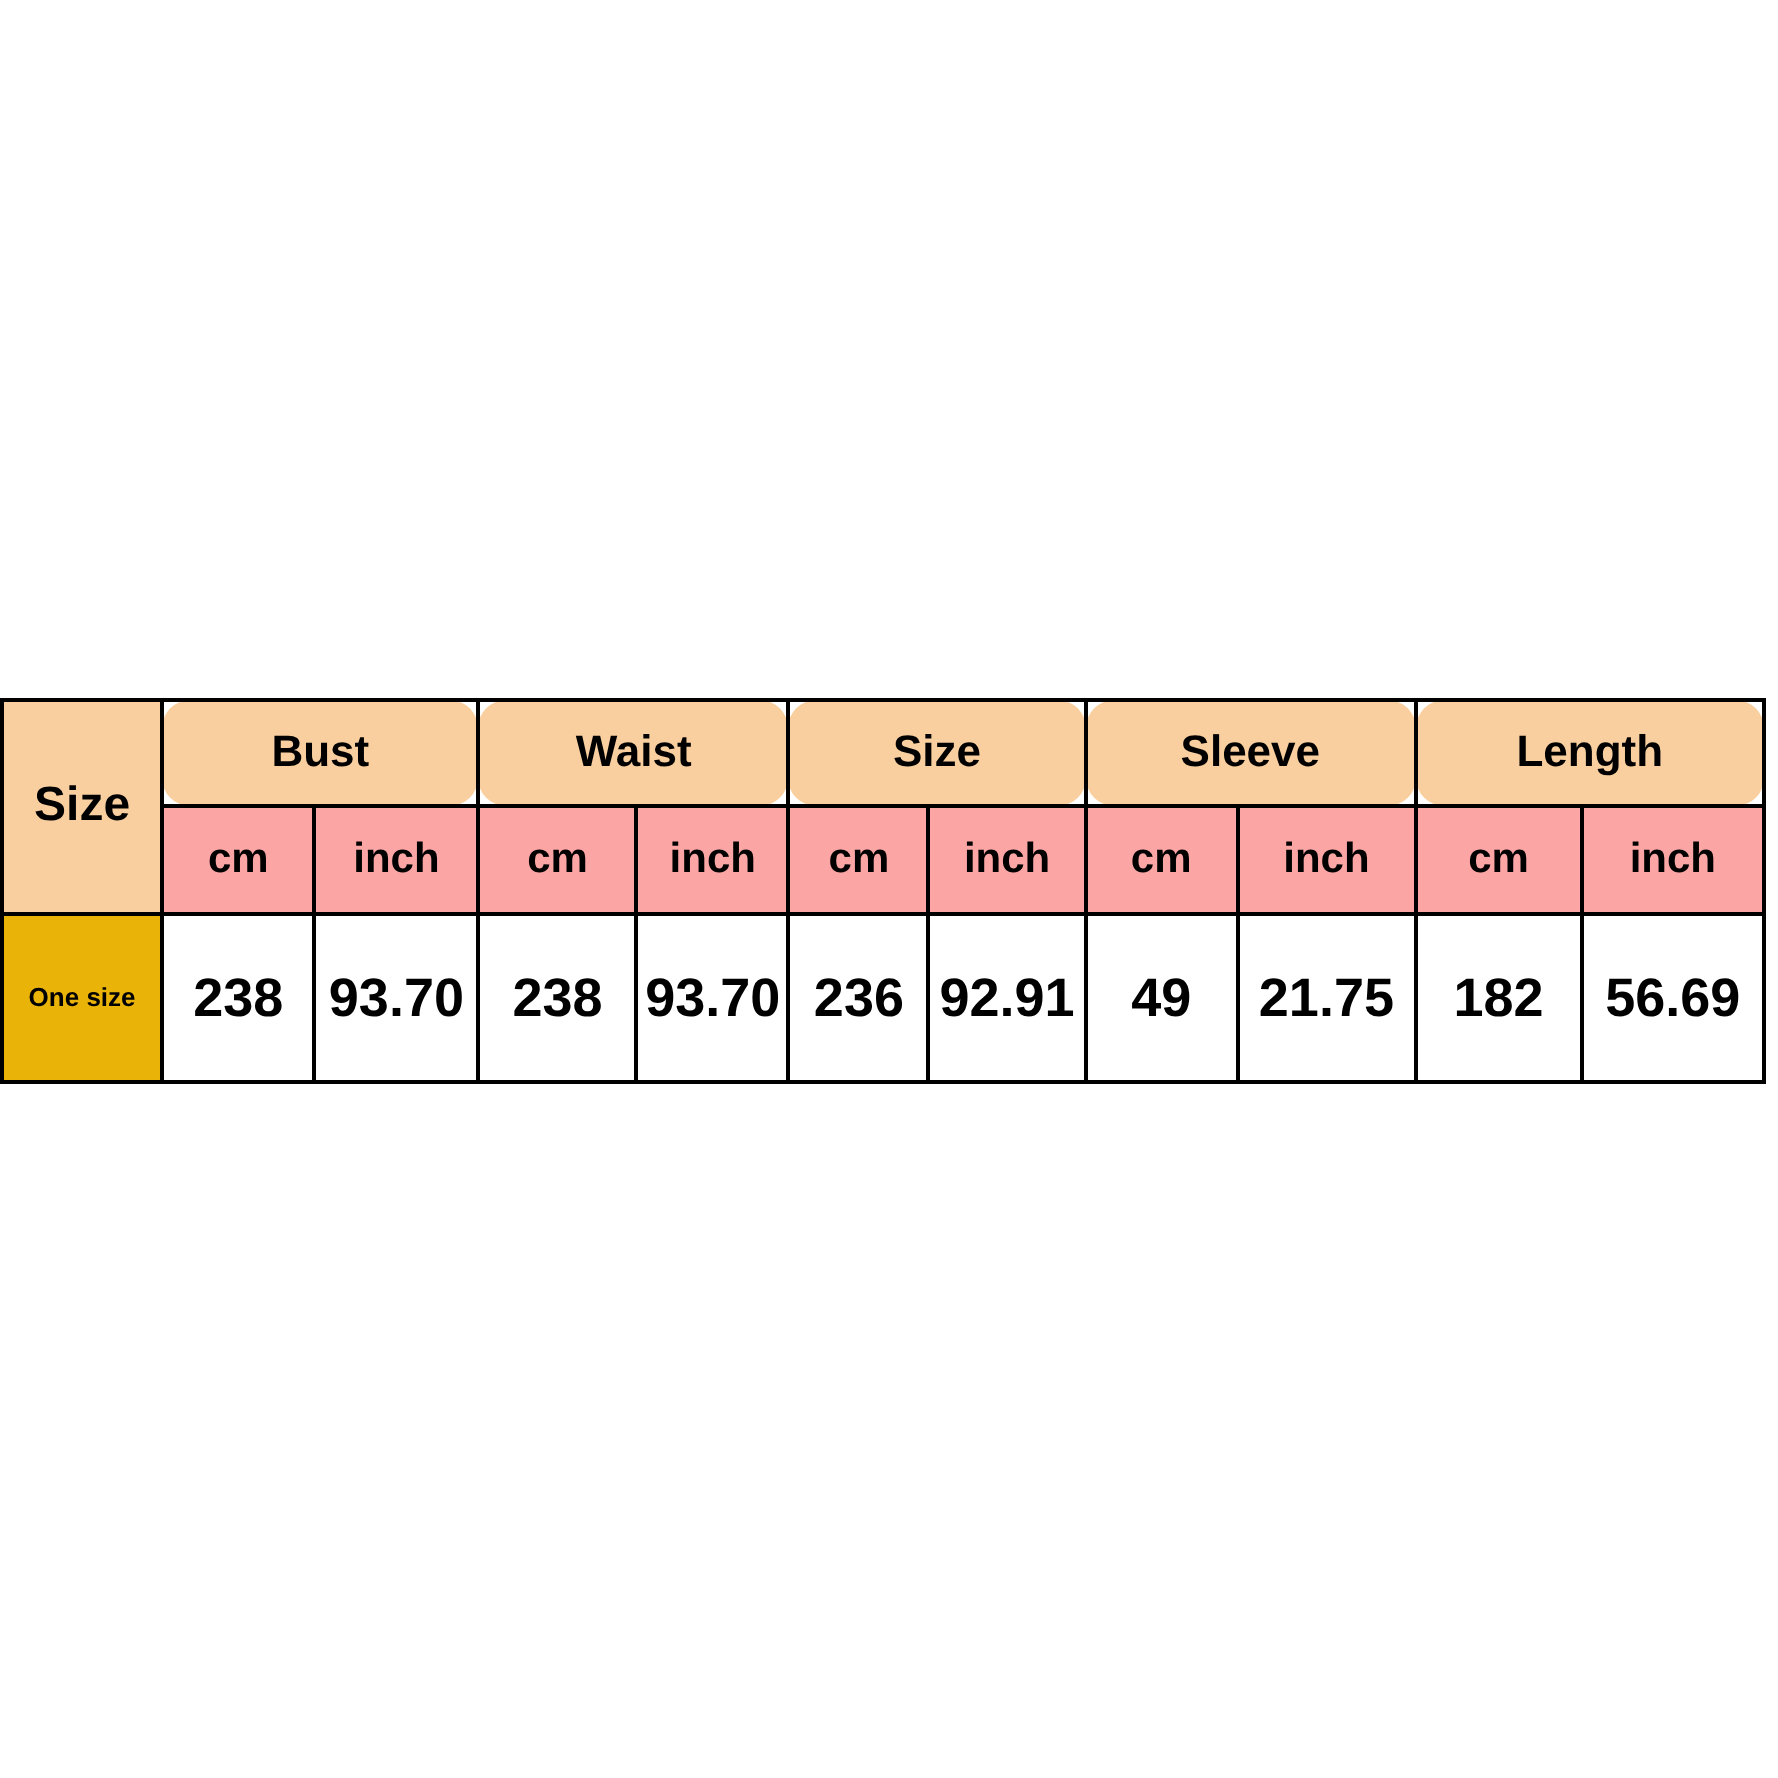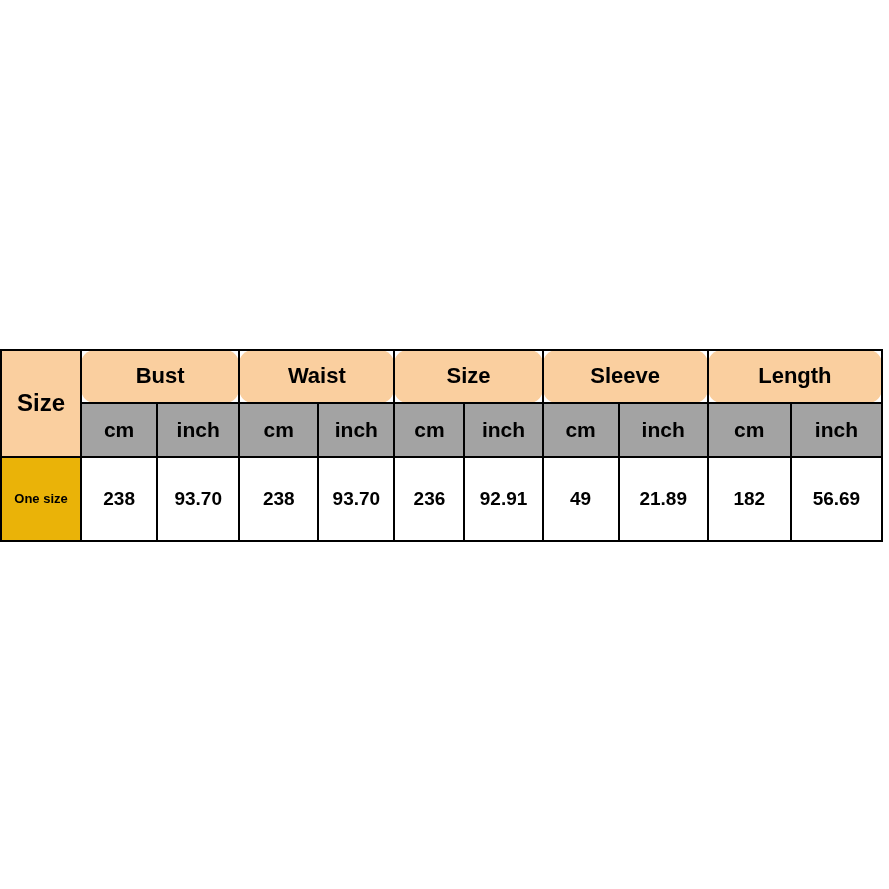--- a/index.html
+++ b/index.html
@@ -41,40 +41,40 @@
   }
 
   
   th.group-head {
     background: #facf9f;
     font-size: 22px;
     height: 51px;
     border-radius: 14px;
   }
   th.unit-head {
-    background: #a3a3a3;
+    background: #fca5a5;
     font-size: 21px;
     height: 52px;
   }
   th.size-head {
     background: #facf9f;
     font-size: 24px;
     height: 103px;
   }
 
   
   td.size-cell {
     background: #eab308;
     font-size: 13px;
     height: 82px;
     padding: 0 8px;
   }
   td.value-cell {
     background: #ffffff;
-    font-size: 19px;
+    font-size: 27px;
     height: 82px;
   }
 
   
   col.c-size  { width: 80px; }
   col.c-cm    { width: 76px; }
   col.c-inch  { width: 82px; }
   col.c-cm2   { width: 79px; }
   col.c-inch2 { width: 76px; }
   col.c-cm3   { width: 70px; }
@@ -127,19 +127,19 @@
     <tbody>
       <tr>
         <td class="size-cell">One size</td>
         <td class="value-cell">238</td>
         <td class="value-cell">93.70</td>
         <td class="value-cell">238</td>
         <td class="value-cell">93.70</td>
         <td class="value-cell">236</td>
         <td class="value-cell">92.91</td>
         <td class="value-cell">49</td>
-        <td class="value-cell">21.89</td>
+        <td class="value-cell">21.75</td>
         <td class="value-cell">182</td>
         <td class="value-cell">56.69</td>
       </tr>
     </tbody>
   </table>
 </div>
 
 </body></html>

